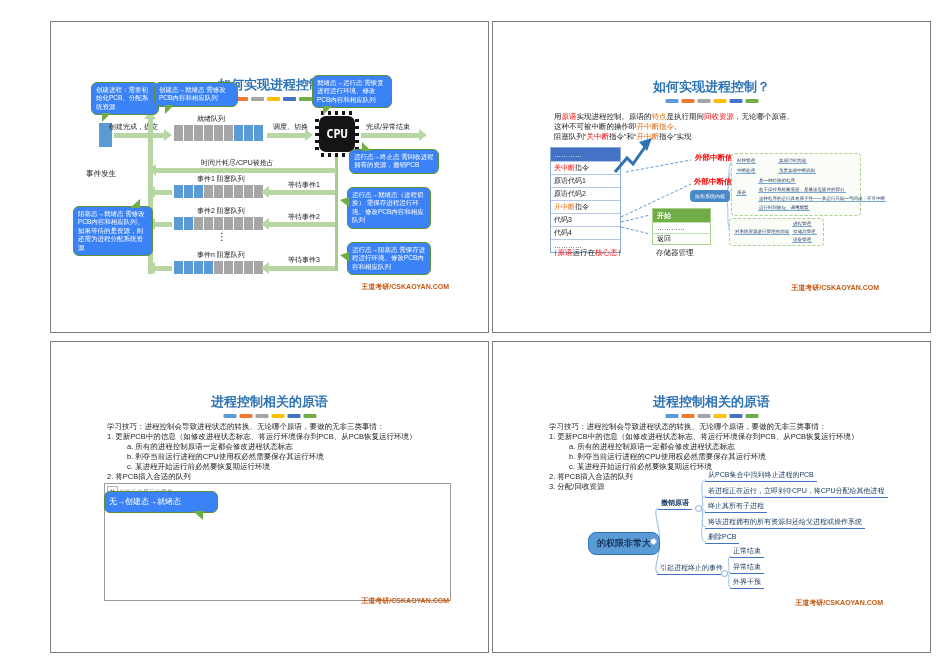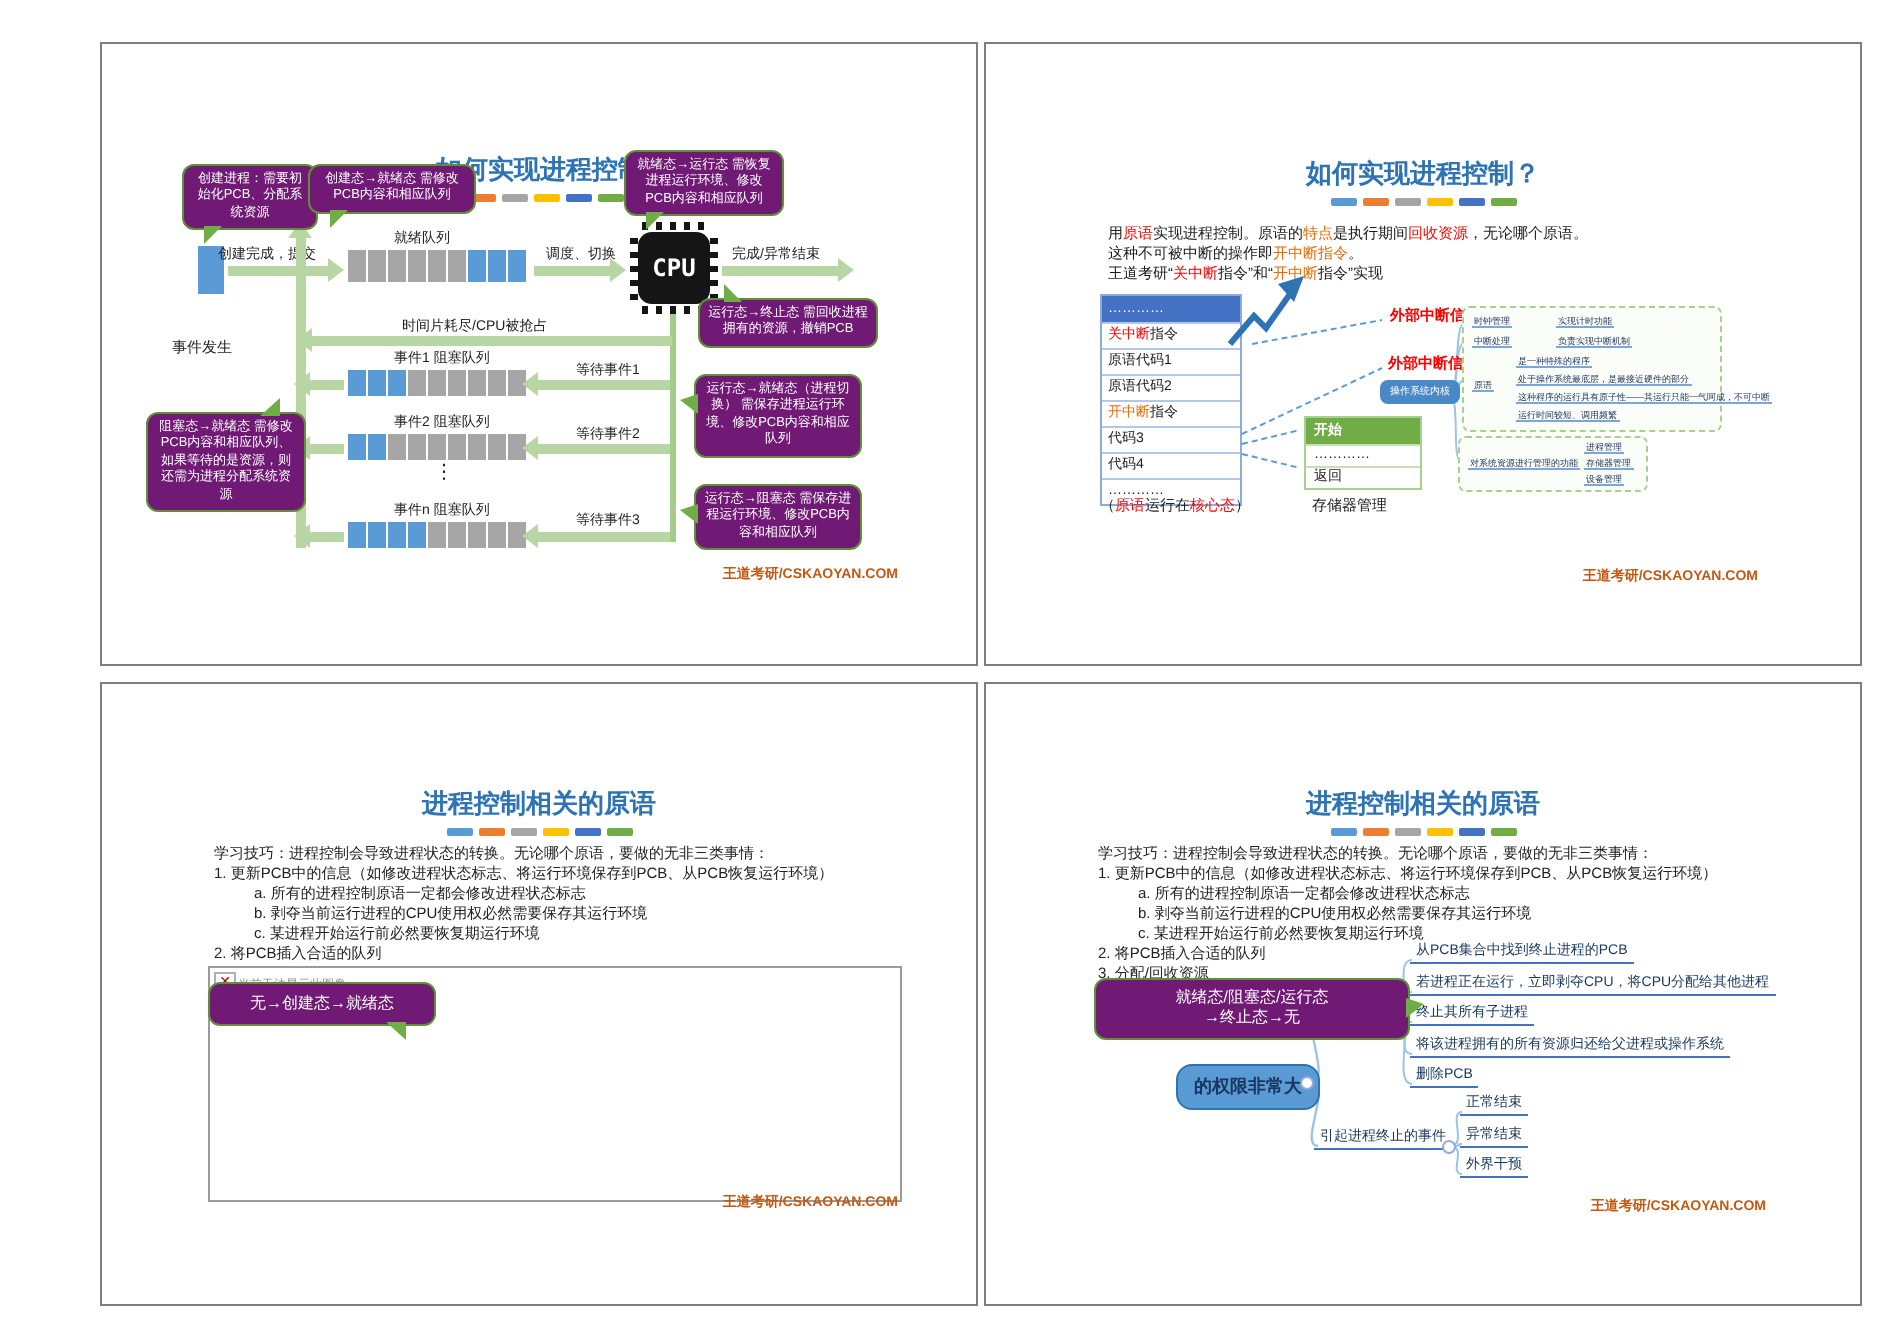--- a/index.html
+++ b/index.html
@@ -10,22 +10,22 @@
   .slide-title{color:#2E74B5;font-weight:bold;font-size:13px;white-space:nowrap;}
   .center{left:0;right:0;text-align:center;}
   .dashrow{display:flex;gap:3px;}
   .dash{width:13px;height:3.5px;border-radius:1px;}
   .lbl{font-size:7px;white-space:nowrap;color:#222;}
   .lbl8{font-size:7.5px;white-space:nowrap;color:#222;}
   .wm{color:#C45911;font-size:7px;font-weight:bold;white-space:nowrap;}
   .red{color:#FF0000;}
   .org{color:#E36C0A;}
   
-  .bubble{position:absolute;background:#701a75;border:1px solid #5E9137;color:#fff;
-          border-radius:6px;font-size:6.5px;line-height:1.3;text-align:center;padding:3px 4px;z-index:5;}
+  .bubble{position:absolute;background:#3b82f6;border:1px solid #5E9137;color:#fff;
+          border-radius:6px;font-size:6.5px;line-height:1.3;text-align:left;padding:3px 4px;z-index:5;}
   .bubble::after{content:'';position:absolute;width:0;height:0;}
   .tail-bl::after{left:10px;bottom:-8px;border-top:9px solid #70AD47;border-right:9px solid transparent;}
   .tail-tl::after{left:12px;top:-8px;border-bottom:9px solid #70AD47;border-right:9px solid transparent;}
   .tail-l::after{left:-8px;top:9px;border-right:9px solid #70AD47;border-top:3px solid transparent;border-bottom:7px solid transparent;}
   .tail-r::after{right:-8px;top:9px;border-left:9px solid #70AD47;border-top:3px solid transparent;border-bottom:7px solid transparent;}
   .tail-tr::after{right:12px;top:-8px;border-bottom:9px solid #70AD47;border-left:10px solid transparent;}
   .tail-br::after{right:14px;bottom:-8px;border-top:9px solid #70AD47;border-left:10px solid transparent;}
   
   .garrow-r,.garrow-l{position:absolute;height:5px;background:#B7D6A4;}
   .garrow-r::after{content:'';position:absolute;right:-8px;top:-4px;border-left:8px solid #B7D6A4;border-top:6.5px solid transparent;border-bottom:6.5px solid transparent;}
@@ -194,21 +194,21 @@
         <span class="dash" style="background: rgb(237, 125, 49);"></span>
         <span class="dash" style="background: rgb(165, 165, 165);"></span>
         <span class="dash" style="background: rgb(255, 192, 0);"></span>
         <span class="dash" style="background: rgb(68, 114, 196);"></span>
         <span class="dash" style="background: rgb(112, 173, 71);"></span>
       </div>
 
     <div class="abs" style="left:61px;top:90px;font-size:7.5px;line-height:10px;white-space:nowrap;">
       <div><span>用</span><span class="red">原语</span><span>实现进程控制。原语的</span><span class="org">特点</span><span>是执行期间</span><span class="red">回收资源</span><span>，无论哪个原语。</span></div>
       <div><span>这种不可被中断的操作即</span><span class="org">开中断指令</span><span>。</span></div>
-      <div><span>王道考研“</span><span class="red">关中断</span><span>指令”和“</span><span class="org">开中断</span><span>指令”实现</span></div>
+      <div><span>阻塞队列“</span><span class="red">关中断</span><span>指令”和“</span><span class="org">开中断</span><span>指令”实现</span></div>
     </div>
 
     <div class="ptable" style="left:57px;top:125px;width:69px;">
       <div class="tr th">…………</div>
       <div class="tr"><span class="red">关中断</span><span>指令</span></div>
       <div class="tr">原语代码1</div>
       <div class="tr">原语代码2</div>
       <div class="tr"><span class="org">开中断</span><span>指令</span></div>
       <div class="tr">代码3</div>
       <div class="tr">代码4</div>
@@ -307,24 +307,20 @@
       </div>
 
     <div class="tipline" style="left:56px;top:80px;">学习技巧：进程控制会导致进程状态的转换。无论哪个原语，要做的无非三类事情：</div>
     <div class="tipline" style="left:56px;top:90px;">1.  更新PCB中的信息（如修改进程状态标志、将运行环境保存到PCB、从PCB恢复运行环境）</div>
     <div class="tipline" style="left:76px;top:100px;">a. 所有的进程控制原语一定都会修改进程状态标志</div>
     <div class="tipline" style="left:76px;top:110px;">b. 剥夺当前运行进程的CPU使用权必然需要保存其运行环境</div>
     <div class="tipline" style="left:76px;top:120px;">c. 某进程开始运行前必然要恢复期运行环境</div>
     <div class="tipline" style="left:56px;top:130px;">2.  将PCB插入合适的队列</div>
     <div class="tipline" style="left:56px;top:140px;">3.  分配/回收资源</div>
 
-    <div class="bubble tail-r" style="left:54px;top:147px;width:148px;font-size:8px;padding:4px;">
-      <div>就绪态/阻塞态/运行态</div>
-      <div>→终止态→无</div>
-    </div>
 
     <svg class="overlay" width="437" height="310">
       <path d="M162,199 C174,199 156,166 166,166" stroke="#9DC3E6" stroke-width="1.2" fill="none"></path>
       <path d="M162,199 C174,199 156,231 166,231" stroke="#9DC3E6" stroke-width="1.2" fill="none"></path>
       <path d="M206,166 C215,166 203,138 213,138" stroke="#9DC3E6" stroke-width="1" fill="none"></path>
       <path d="M206,166 C215,166 204,154 213,154" stroke="#9DC3E6" stroke-width="1" fill="none"></path>
       <path d="M206,166 C215,166 206,169 213,169" stroke="#9DC3E6" stroke-width="1" fill="none"></path>
       <path d="M206,166 C215,166 204,185 213,185" stroke="#9DC3E6" stroke-width="1" fill="none"></path>
       <path d="M206,166 C215,166 203,200 213,200" stroke="#9DC3E6" stroke-width="1" fill="none"></path>
       <path d="M232,231 C241,231 231,214 238,214" stroke="#9DC3E6" stroke-width="1" fill="none"></path>

